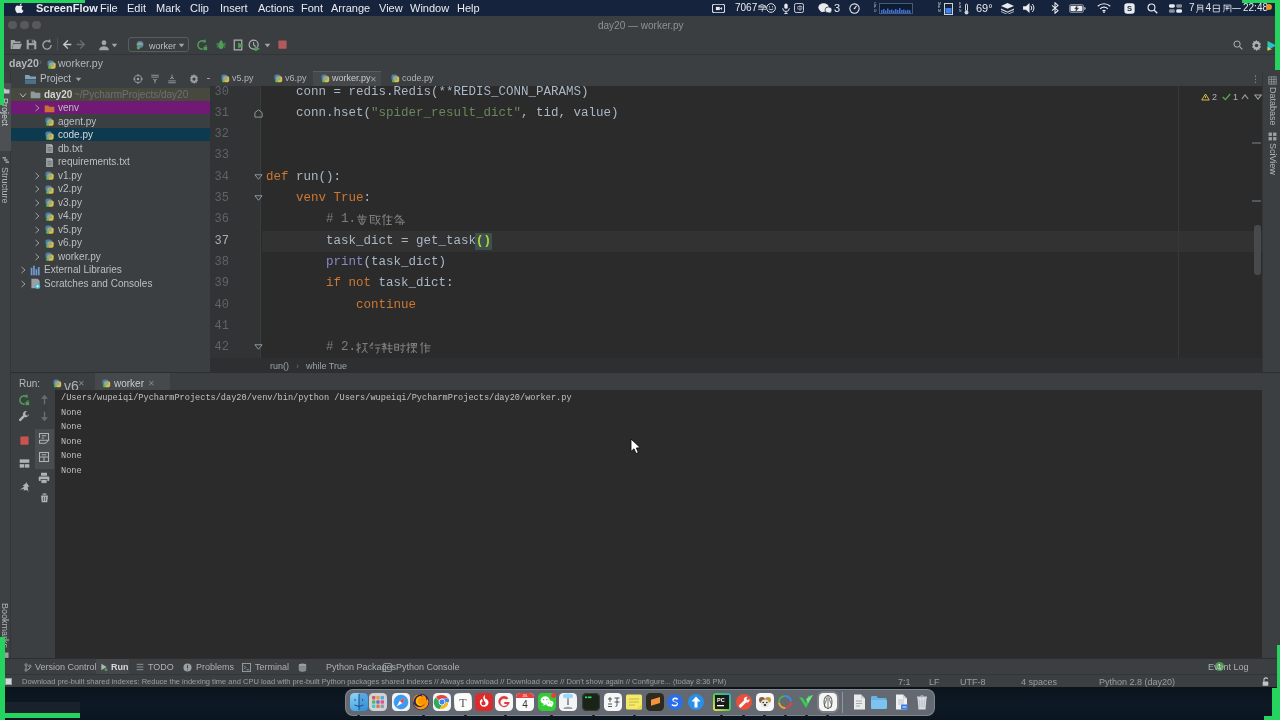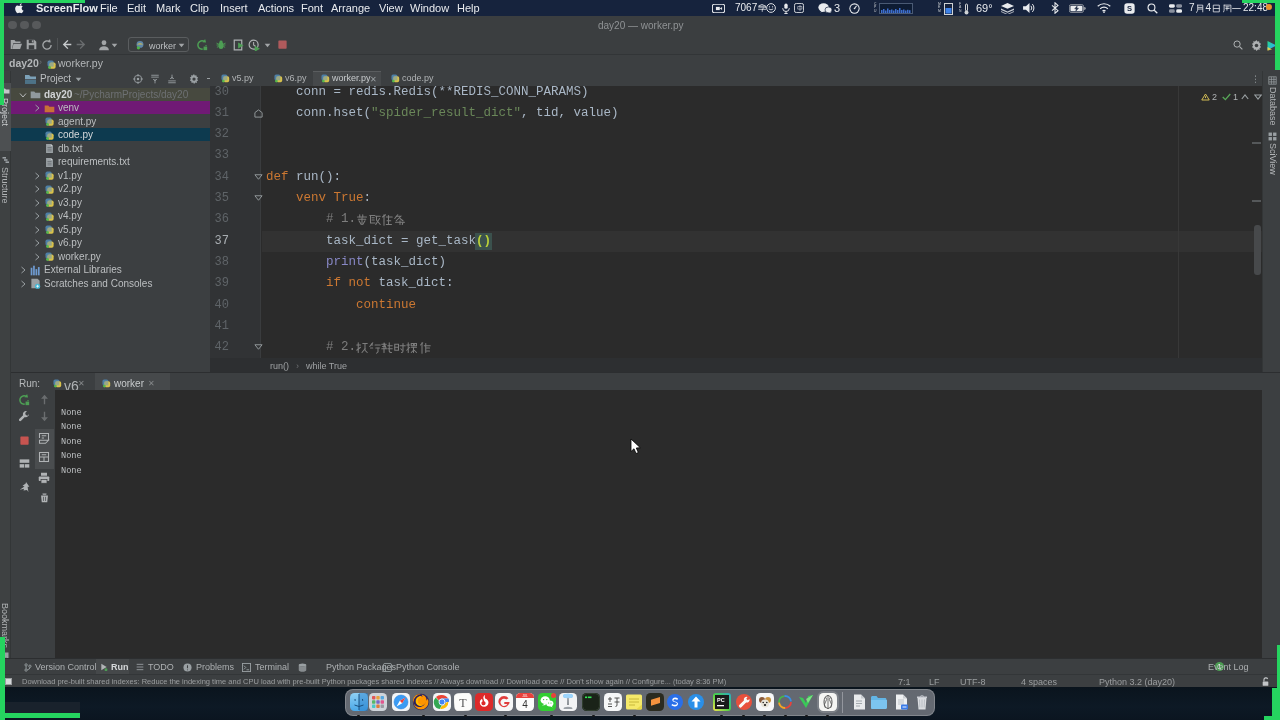--- a/index.html
+++ b/index.html
@@ -812,20 +812,21 @@
         <rect x="1" y="6" width="14" height="6" rx="1"></rect>
         <rect x="4" y="10" width="8" height="5" fill="#b0b3b5" stroke="#3c3f41" stroke-width="1"></rect>
       </g>
     </svg>
     <svg class="abs" style="left:28px;top:119px" width="11" height="11" viewBox="0 0 16 16">
       <path fill="#b0b3b5" d="M5 2h6l-.5 2h-5zM3 5h10l-1 10H4z"></path>
       <path d="M6.5 7v6M9.5 7v6" stroke="#3c3f41" stroke-width="1"></path>
     </svg>
   </div>
 <div id="console">
+<div class="conline" style="top:3px;">/Users/wupeiqi/PycharmProjects/day20/venv/bin/python /Users/wupeiqi/PycharmProjects/day20/worker.py</div>
 <div class="conline" style="top:17.6px;">None</div>
 <div class="conline" style="top:32.3px;">None</div>
 <div class="conline" style="top:47px;">None</div>
 <div class="conline" style="top:61.3px;">None</div>
 <div class="conline" style="top:75.6px;">None</div>
 </div>
 <div id="twbar">
     <svg class="abs" style="left:24px;top:3.5px" width="8" height="9" viewBox="0 0 12 14">
       <g fill="none" stroke="#9aa0a3" stroke-width="1.4">
         <circle cx="3" cy="3" r="1.8"></circle>
@@ -870,21 +871,21 @@
     <div class="abs" style="left:1215px;top:3px;width:9px;height:9px;border-radius:50%;background:#4d9e54;color:#fff;font-size:7px;text-align:center;line-height:9px;">1</div>
     <div class="abs" style="left:1208px;top:3px;">Event Log</div>
   </div>
 <div id="msgbar">
 <div class="abs" style="left:5px;top:2.5px;width:7px;height:7px;border:1px solid #9b9ea0;background:#d5d8da;"></div>
 <div class="abs" style="left:22px;top:2px;white-space:nowrap;">Download pre-built shared indexes: Reduce the indexing time and CPU load with pre-built Python packages shared indexes // Always download // Download once // Don't show again // Configure... (today 8:36 PM)</div>
 <div class="abs" style="left:898px;top:1.5px;font-size:9px;">7:1</div>
 <div class="abs" style="left:929px;top:1.5px;font-size:9px;">LF</div>
 <div class="abs" style="left:960px;top:1.5px;font-size:9px;">UTF-8</div>
 <div class="abs" style="left:1021px;top:1.5px;font-size:9px;">4 spaces</div>
-<div class="abs" style="left:1099px;top:1.5px;font-size:9px;">Python 3.2 (day20)</div>
+<div class="abs" style="left:1099px;top:1.5px;font-size:9px;">Python 2.8 (day20)</div>
 <svg class="abs" style="left:1261px;top:1.5px" width="9" height="10" viewBox="0 0 14 16">
       <path fill="none" stroke="#c2c5c7" stroke-width="1.8" d="M4.5 7V4.5a3.2 3.2 0 0 1 6-1.5"></path>
       <rect fill="#c2c5c7" x="2.5" y="7" width="9" height="7" rx="1"></rect>
     </svg>
 </div>
 <div id="desktop">
     <div id="dock" style="left:345px;top:2px;"></div>
   </div>
 <svg class="abs" style="left:350px;top:693px" width="18" height="18" viewBox="0 0 18 18">
     <defs>

